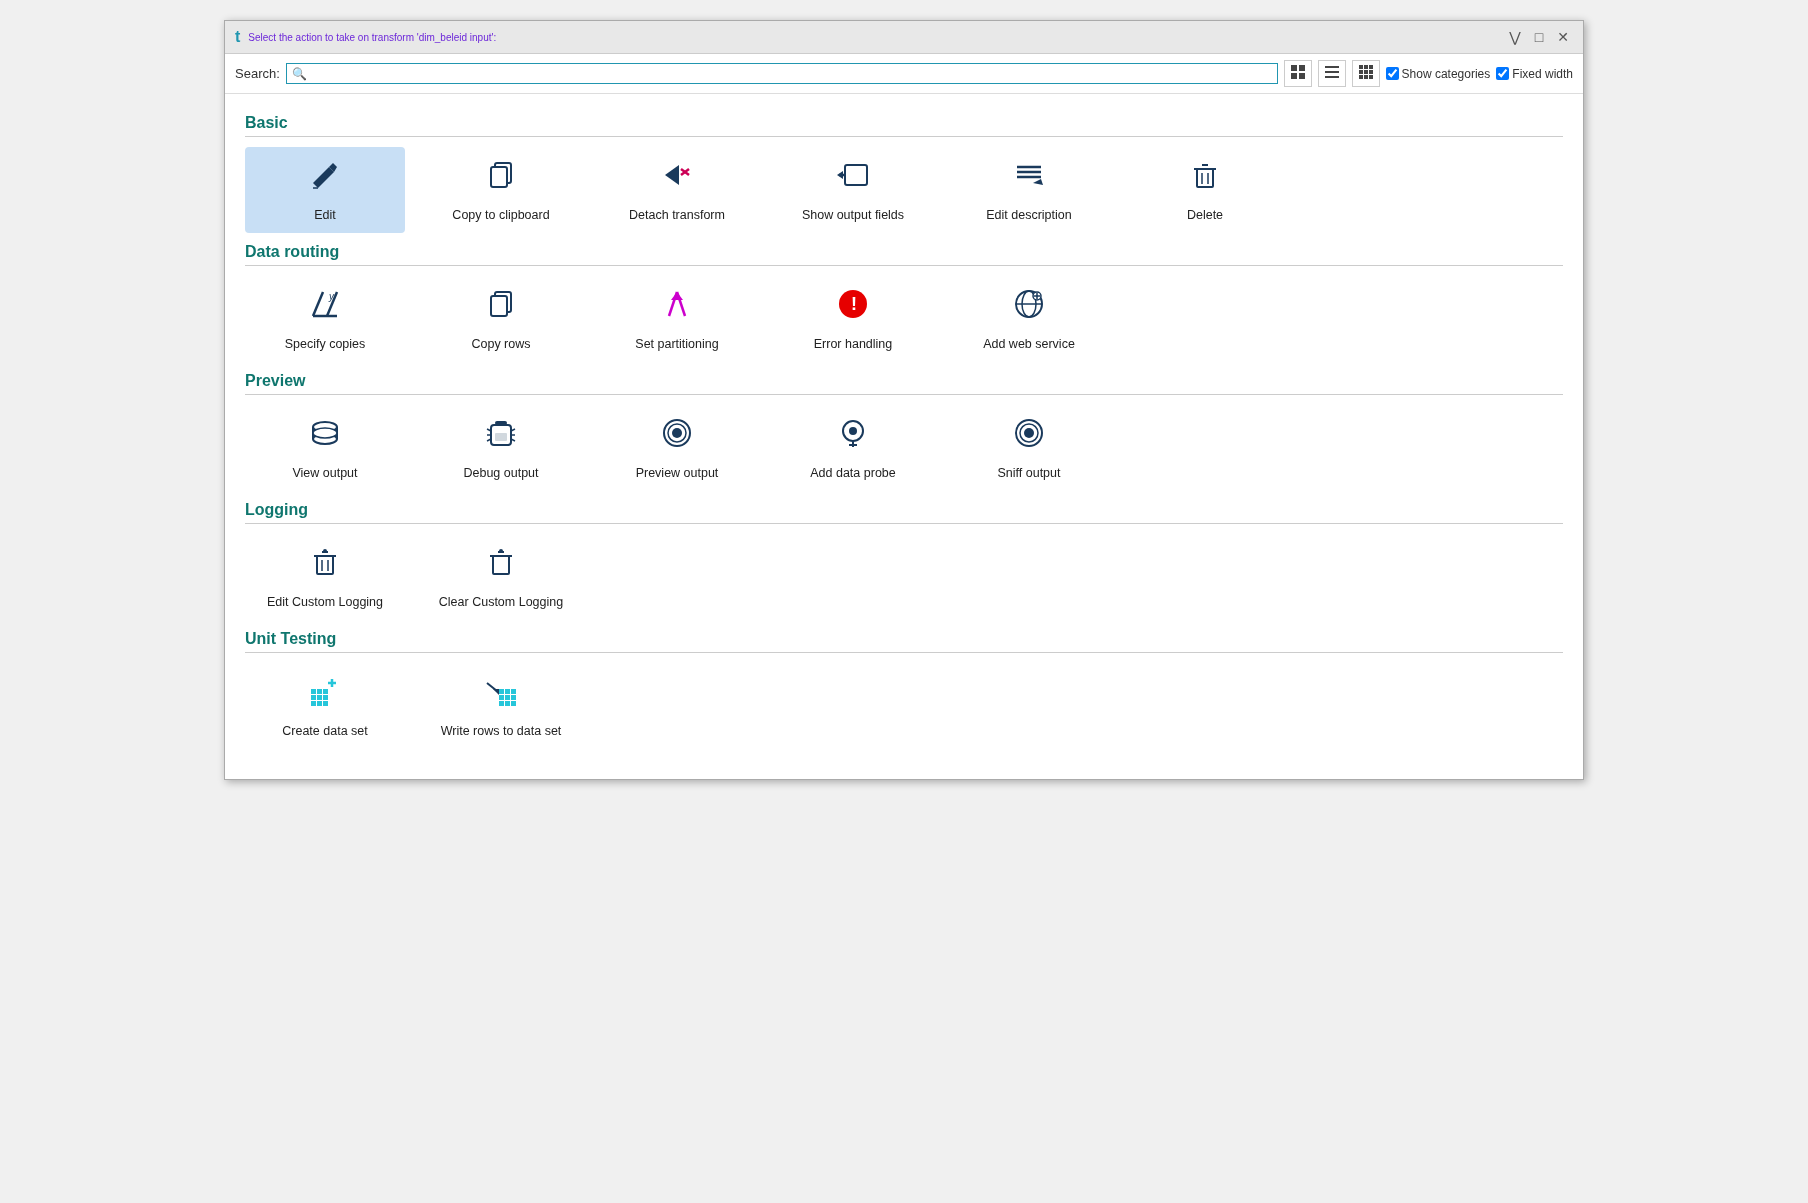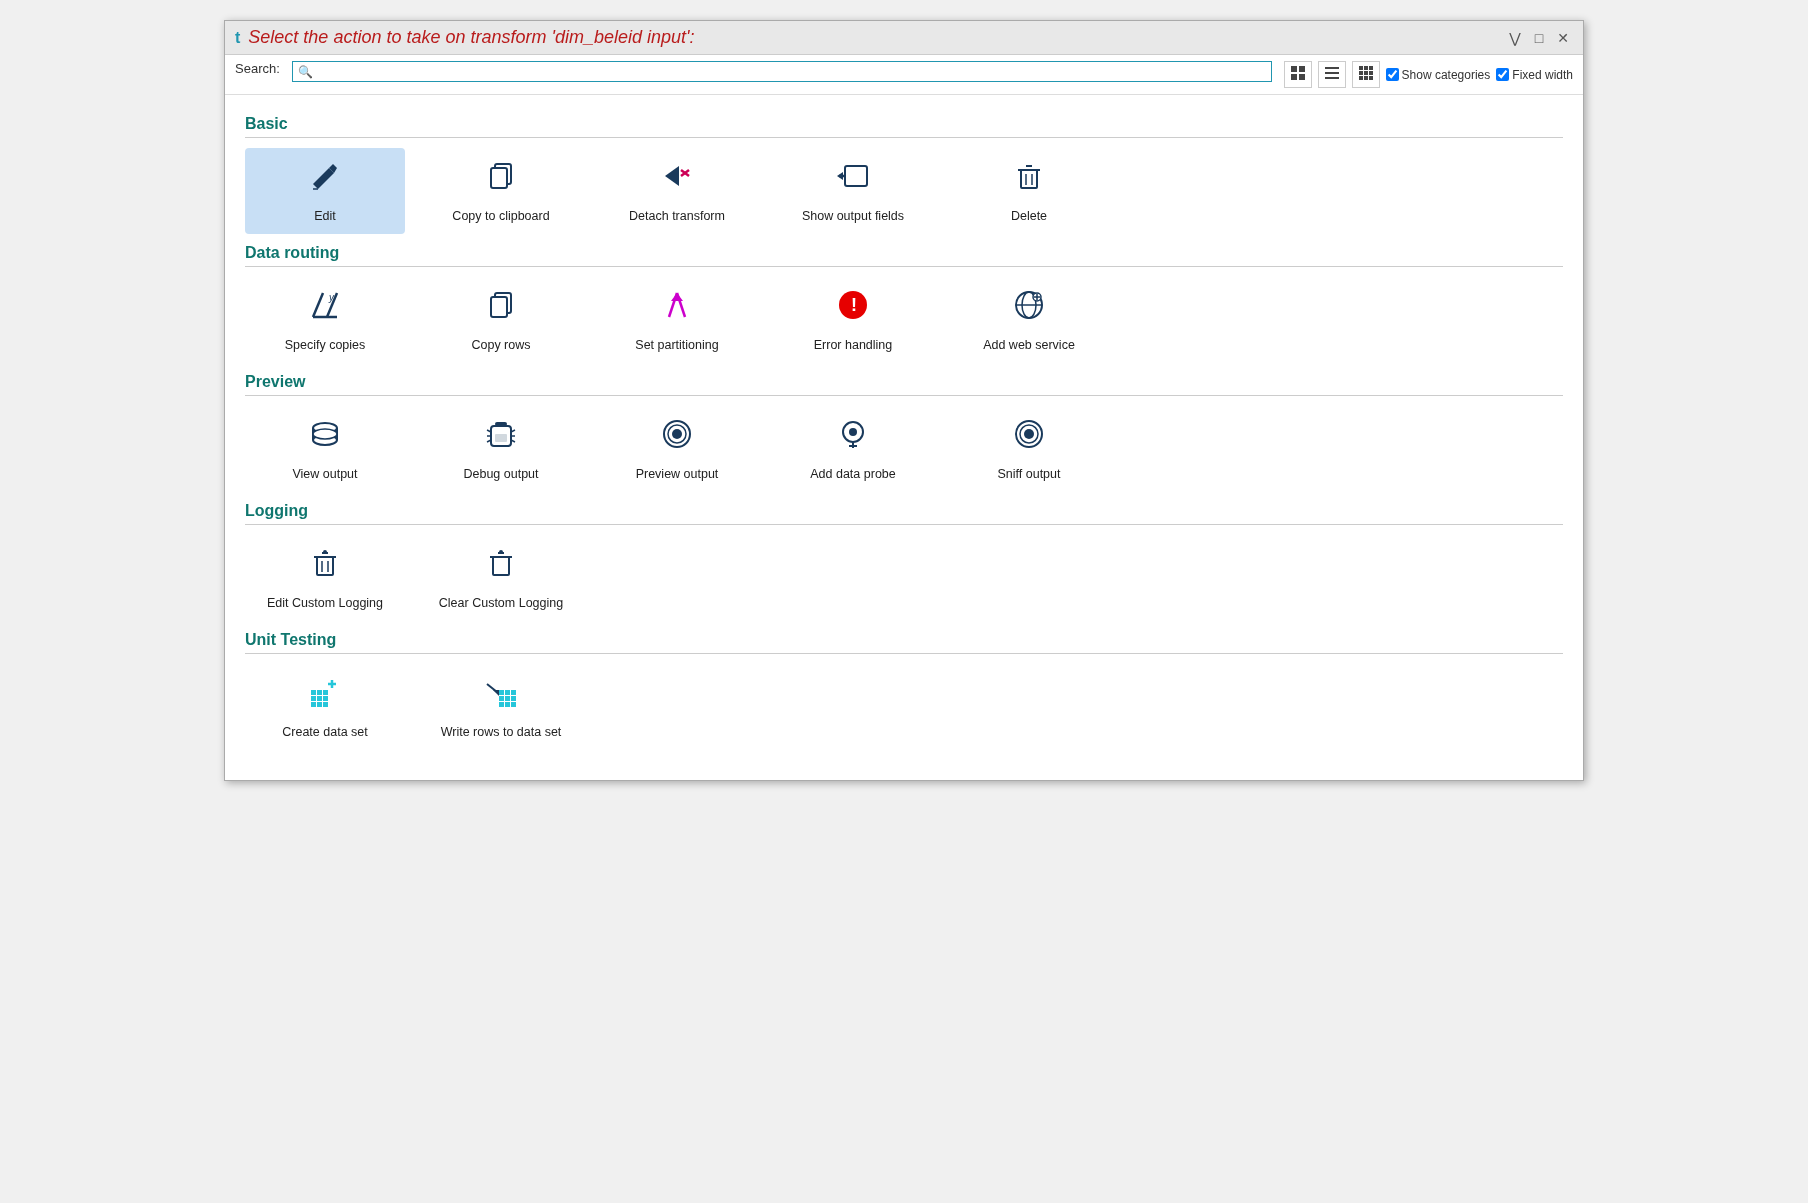--- a/index.html
+++ b/index.html
@@ -24,42 +24,41 @@
       align-items: center;
       justify-content: space-between;
       border-bottom: 1px solid #ccc;
     }
     .title-bar-left {
       display: flex;
       align-items: center;
       gap: 8px;
     }
     .title-bar-title {
-      font-size: 18px;
-      color: #b91c1c;
-      font-style: italic;
+      font-size: 10px;
+      color: #6d28d9;
     }
     .title-bar-controls {
       display: flex;
       gap: 6px;
     }
     .title-bar-btn {
       background: none;
       border: none;
       cursor: pointer;
       font-size: 14px;
       color: #555;
       padding: 2px 4px;
     }
     .search-bar {
       display: flex;
-      align-items: flex-start;
+      align-items: center;
       padding: 6px 10px;
       border-bottom: 1px solid #ddd;
-      gap: 12px;
+      gap: 6px;
       background: #fff;
     }
     .search-label {
       font-size: 13px;
       color: #333;
     }
     .search-input-wrap {
       flex: 1;
       display: flex;
       align-items: center;
@@ -264,20 +263,31 @@
         <span class="action-icon icon-dark-blue">
           <svg class="svg-icon" viewBox="0 0 32 32" fill="none">
             <rect x="8" y="6" width="22" height="20" rx="2" stroke="#1a3a5c" stroke-width="2" fill="white"></rect>
             <line x1="2" y1="16" x2="8" y2="16" stroke="#1a3a5c" stroke-width="2.5"></line>
             <polygon points="6,12 0,16 6,20" fill="#1a3a5c"></polygon>
           </svg>
         </span>
         <span class="action-label">Show output fields</span>
       </div>
 
+      <div class="action-item">
+        <span class="action-icon icon-dark-blue">
+          <svg class="svg-icon" viewBox="0 0 32 32" fill="none">
+            <line x1="4" y1="8" x2="28" y2="8" stroke="#1a3a5c" stroke-width="2.5"></line>
+            <line x1="4" y1="13" x2="28" y2="13" stroke="#1a3a5c" stroke-width="2.5"></line>
+            <line x1="4" y1="18" x2="28" y2="18" stroke="#1a3a5c" stroke-width="2.5"></line>
+            <path d="M20 24 L28 20 L30 26 Z" fill="#1a3a5c"></path>
+          </svg>
+        </span>
+        <span class="action-label">Edit description</span>
+      </div>
 
       <div class="action-item">
         <span class="action-icon icon-dark-blue">
           <svg class="svg-icon" viewBox="0 0 32 32" fill="none">
             <rect x="8" y="10" width="16" height="18" rx="1" stroke="#1a3a5c" stroke-width="2" fill="white"></rect>
             <line x1="5" y1="10" x2="27" y2="10" stroke="#1a3a5c" stroke-width="2"></line>
             <line x1="13" y1="6" x2="19" y2="6" stroke="#1a3a5c" stroke-width="2"></line>
             <line x1="13" y1="14" x2="13" y2="25" stroke="#1a3a5c" stroke-width="1.5"></line>
             <line x1="19" y1="14" x2="19" y2="25" stroke="#1a3a5c" stroke-width="1.5"></line>
           </svg>

